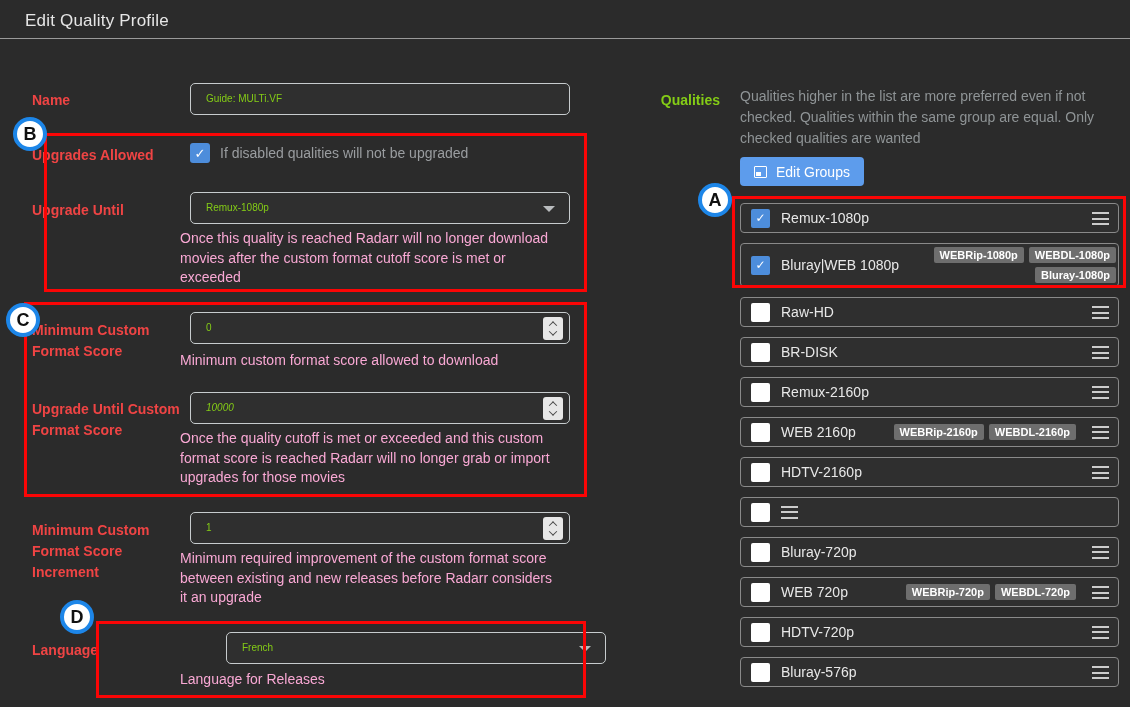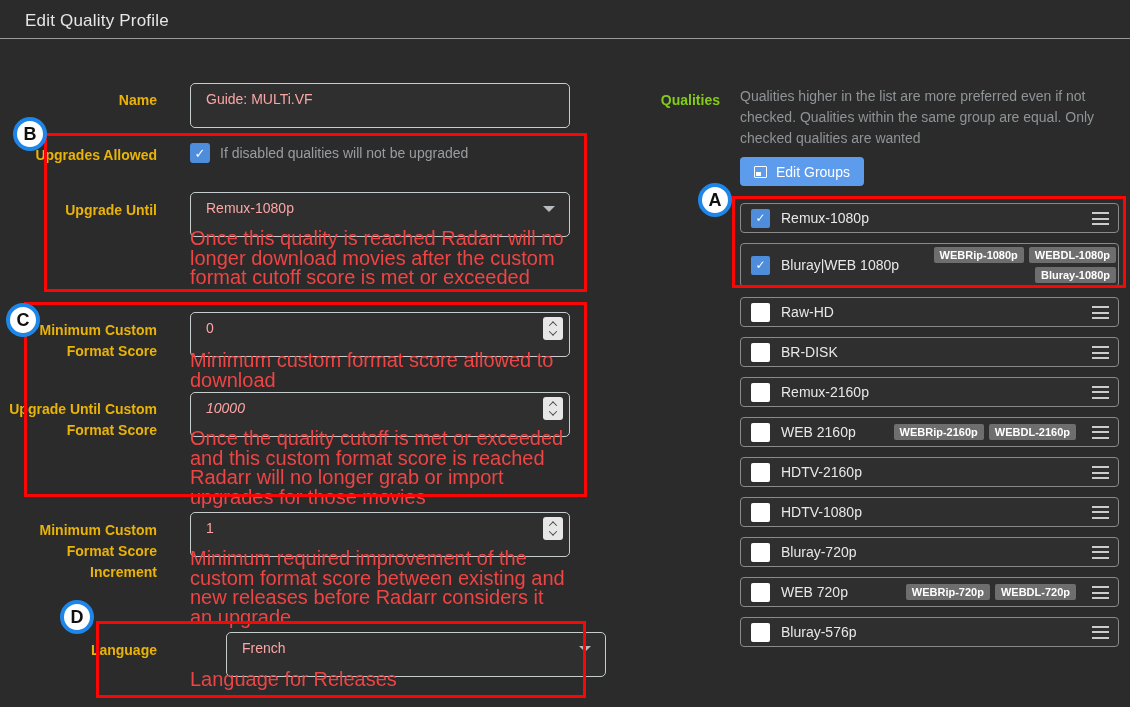--- a/index.html
+++ b/index.html
@@ -17,32 +17,32 @@
     position: absolute; left: 25px; top: 11px;
     font-size: 17px; color: #e6e6e6; letter-spacing: .2px;
   }
   .title-divider {
     position: absolute; left: 0; top: 38px; width: 1130px; height: 1px;
     background: #9a9a9a;
   }
 
   
   .form-label {
-    position: absolute; left: 7px; width: 150px;
-    text-align: right; font-size: 14px; font-weight: bold;
-    color: #eab308; line-height: 21px;
+    position: absolute; left: 32px; width: 150px;
+    text-align: left; font-size: 14px; font-weight: bold;
+    color: #ef4444; line-height: 21px;
   }
   .control {
-    position: absolute; left: 190px; width: 380px; height: 45px;
+    position: absolute; left: 190px; width: 380px; height: 32px;
     background: #2f2f2f; border: 1px solid #c7ccce; border-radius: 5px;
-    font-size: 14px; color: #fca5a5; line-height: 30px; padding: 0 15px;
+    font-size: 10px; color: #84cc16; line-height: 30px; padding: 0 15px;
   }
   .help-text {
-    position: absolute; left: 190px; width: 380px;
-    font-size: 20px; color: #ef4444; line-height: 19.5px;
+    position: absolute; left: 180px; width: 380px;
+    font-size: 14px; color: #f9a8d4; line-height: 19.5px;
   }
   .select-caret {
     position: absolute; right: 14px; top: 13px;
     width: 0; height: 0;
     border-left: 6px solid transparent; border-right: 6px solid transparent;
     border-top: 6px solid #b9bcbe;
   }
   .spinner {
     position: absolute; right: 6px; top: 4px; width: 20px; height: 23px;
     background: #e7e7e7; border-radius: 3px;
@@ -244,35 +244,39 @@
       </span>
       <span class="q-handle"></span>
     </div>
     <div class="q-item">
       <span class="q-check unchecked"></span>
       <span class="q-label">HDTV-2160p</span>
       <span class="q-handle"></span>
     </div>
     <div class="q-item">
       <span class="q-check unchecked"></span>
-      <span class="q-label">HDTV-1080p</span>
       <span class="q-handle"></span>
     </div>
     <div class="q-item">
       <span class="q-check unchecked"></span>
       <span class="q-label">Bluray-720p</span>
       <span class="q-handle"></span>
     </div>
     <div class="q-item">
       <span class="q-check unchecked"></span>
       <span class="q-label">WEB 720p</span>
       <span class="q-badges">
         <span class="q-badge">WEBRip-720p</span>
         <span class="q-badge">WEBDL-720p</span>
       </span>
+      <span class="q-handle"></span>
+    </div>
+    <div class="q-item">
+      <span class="q-check unchecked"></span>
+      <span class="q-label">HDTV-720p</span>
       <span class="q-handle"></span>
     </div>
     <div class="q-item">
       <span class="q-check unchecked"></span>
       <span class="q-label">Bluray-576p</span>
       <span class="q-handle"></span>
     </div>
   </div>
 
 <div class="ann-box ann-box-b"></div>

